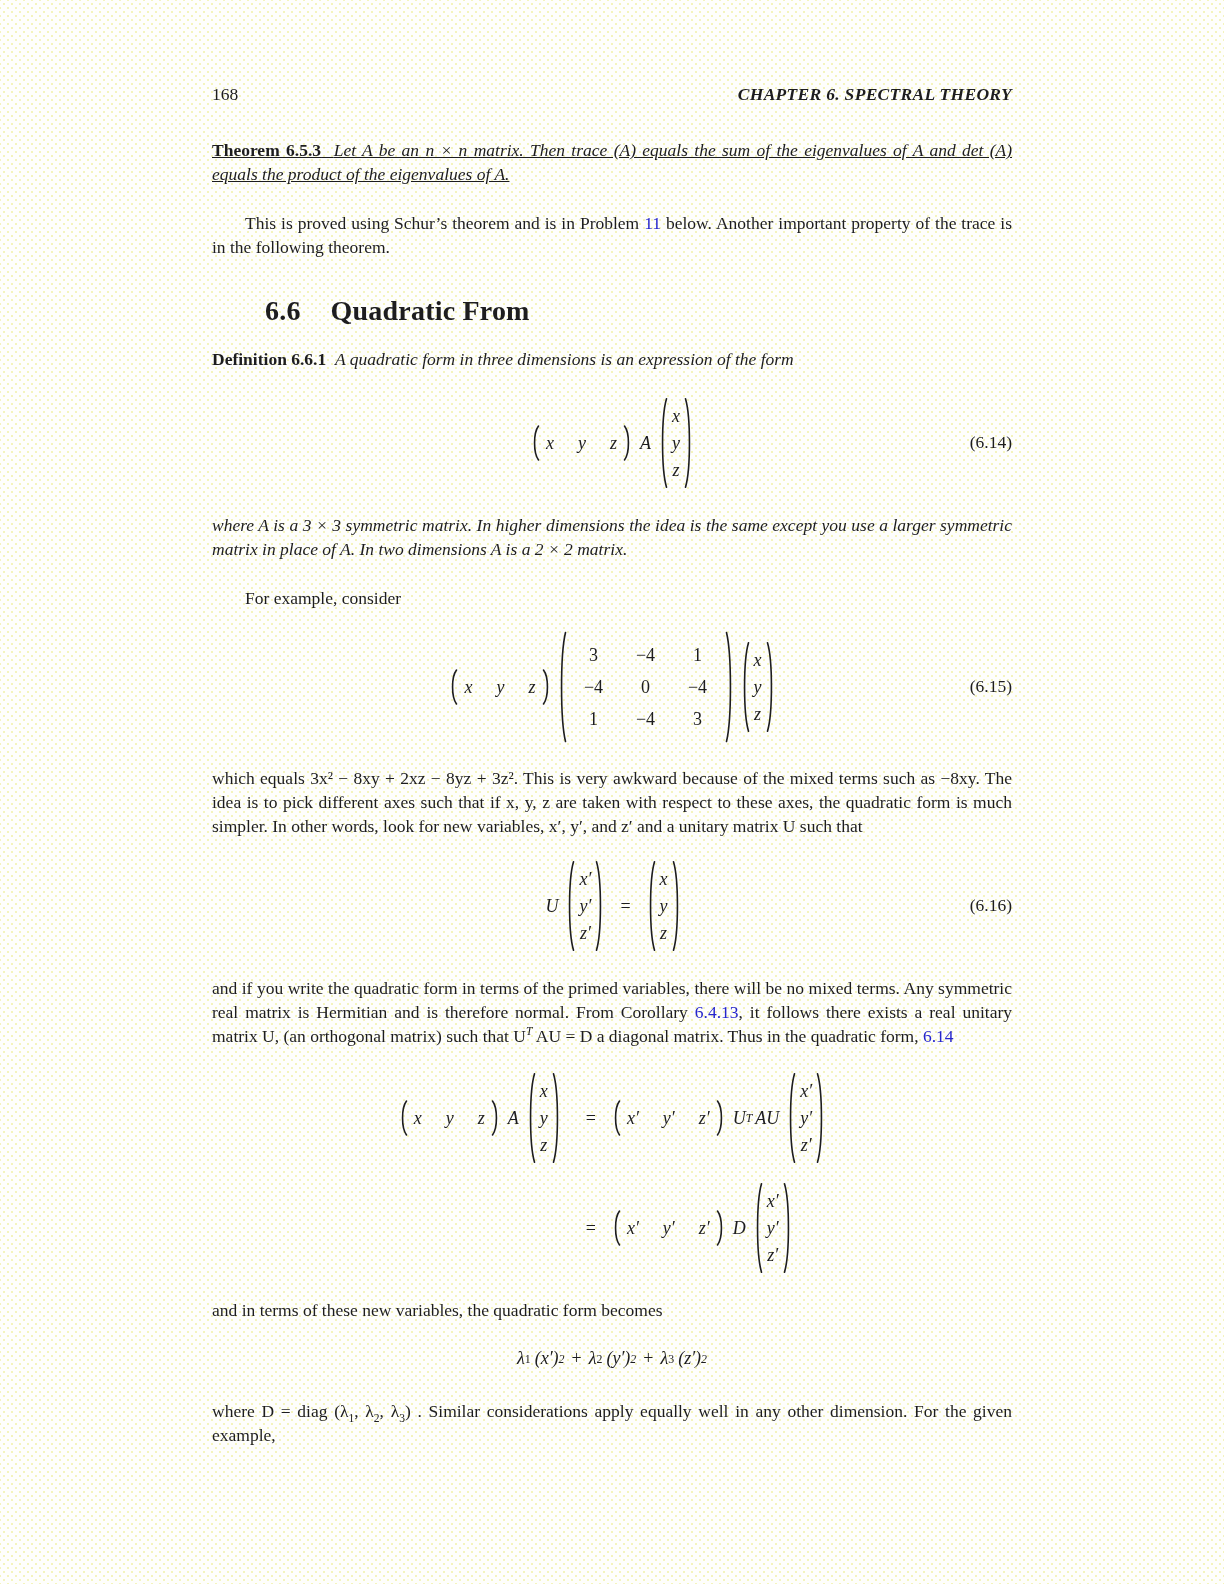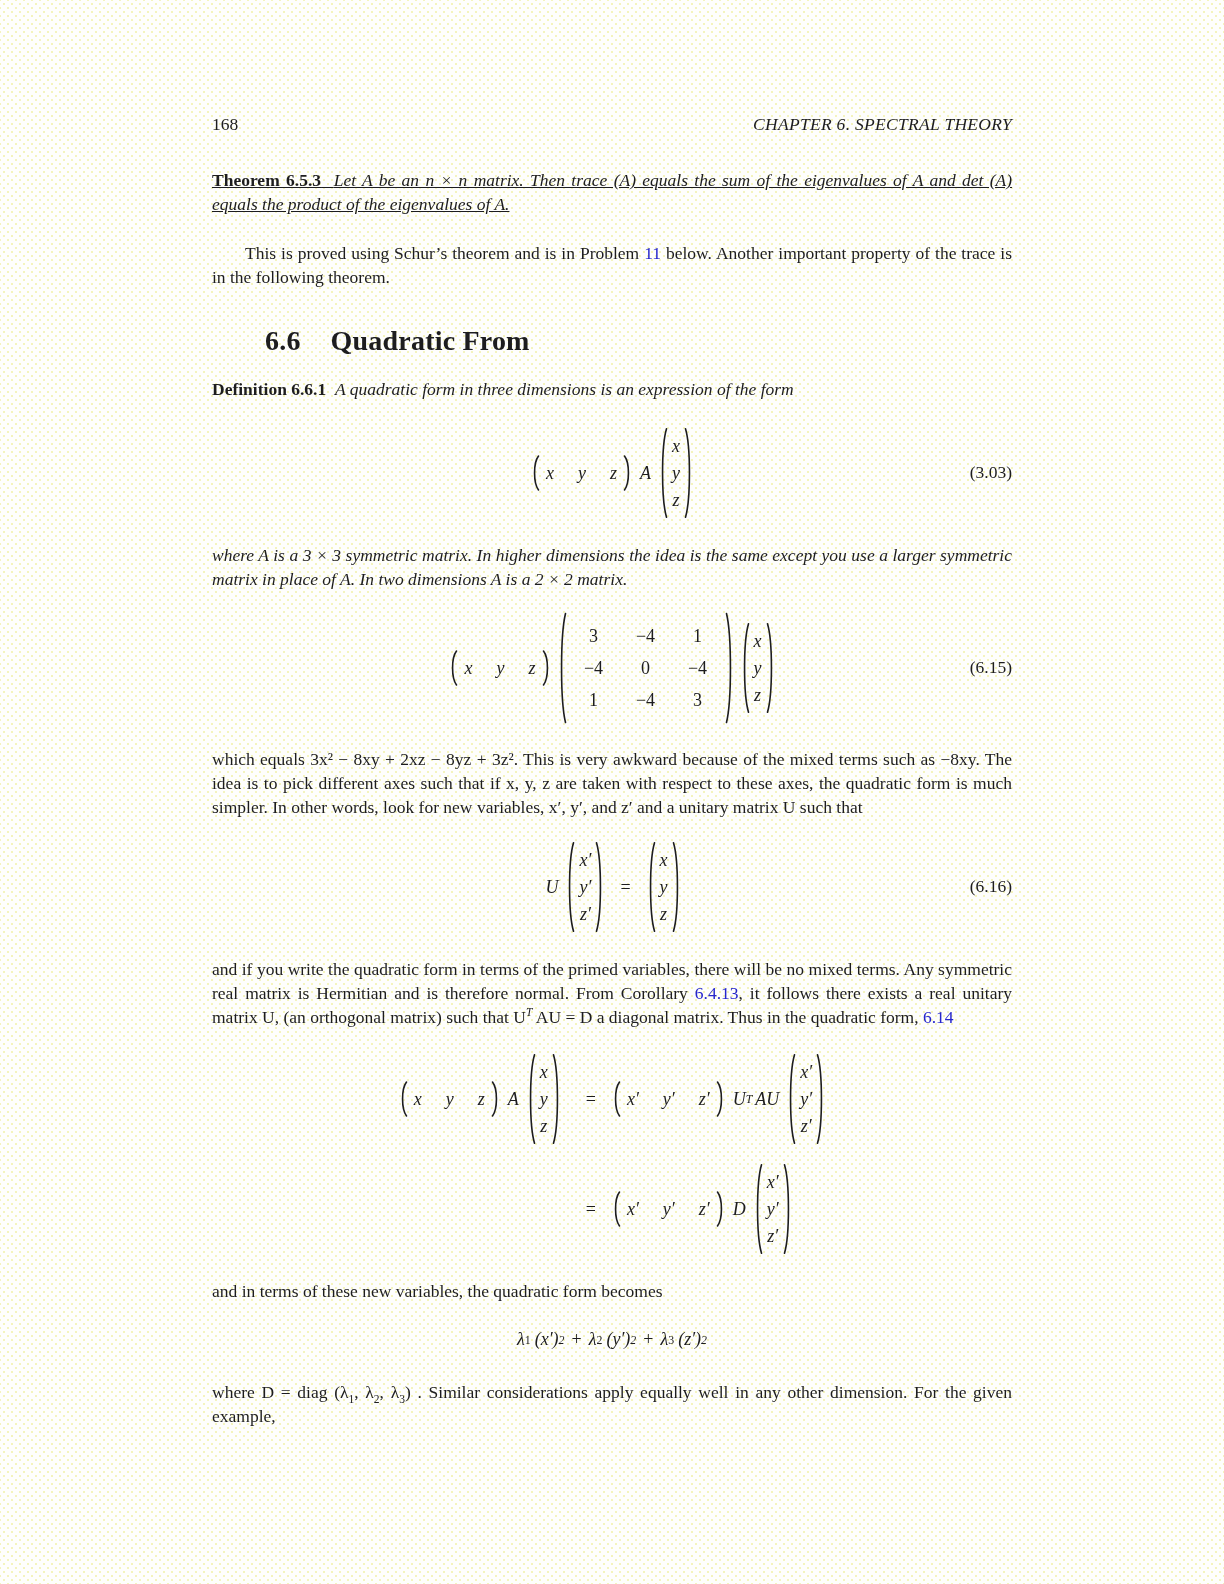--- a/index.html
+++ b/index.html
@@ -11,25 +11,25 @@
     color:#1d1d1f;
     font-family:"Liberation Serif","DejaVu Serif",serif;
     background-color:#fefefc;
     background-image:
       radial-gradient(circle, #f4f4bd 1px, rgba(255,255,255,0) 1.3px),
       radial-gradient(circle, #f4f4bd 1px, rgba(255,255,255,0) 1.3px);
     background-size:8px 8px;
     background-position:0 0, 4px 4px;
     overflow:hidden;
   }
-  .content { width:800px; margin:0 auto; padding-top:114px; }
+  .content { width:800px; margin:0 auto; padding-top:84px; }
 
   
   .header { display:flex; justify-content:space-between; align-items:baseline; font-size:17.5px; }
-  .chapter { font-style:italic; letter-spacing:0.3px; }
+  .chapter { font-style:italic; letter-spacing:0.3px;font-weight:bold; }
 
   
   .para { font-size:17.5px; line-height:24px; text-align:justify; margin:0; }
   .mt-thm { margin-top:33px;text-decoration:underline; }
   .mt-par { margin-top:25px; }
   .indent { text-indent:33px; }
   .ital { font-style:italic; }
   .lbl { font-weight:bold; }
   .lbl::after { content:"\00a0\00a0"; }
   a.ref { color:#2626cc; text-decoration:none; cursor:pointer; }
@@ -113,25 +113,26 @@
           <span class="mi el">x</span>
           <span class="mi el">y</span>
           <span class="mi el">z</span>
           <span class="paren pr">
               <svg viewBox="0 0 12 100" preserveAspectRatio="none">
                 <path d="M2 3 C9 22 9 78 2 97" fill="none" stroke="currentColor" stroke-width="1.6" stroke-linecap="round" vector-effect="non-scaling-stroke"></path>
               </svg>
             </span>
         </span>
       </span>
-      <span class="tag">(3.03)</span>
+      <span class="tag">(6.14)</span>
     </div>
 
     <p class="para ital">where A is a 3 × 3 symmetric matrix. In higher dimensions the idea is the same except you use a larger symmetric matrix in place of A. In two dimensions A is a 2 × 2 matrix.</p>
 
+    <p class="para mt-par indent">For example, consider</p>
 
     <div class="display" style="margin:18px 0 20px 0;">
       <span class="mrow">
         <span class="rowvec">
           <span class="paren pl">
               <svg viewBox="0 0 12 100" preserveAspectRatio="none">
                 <path d="M10 3 C3 22 3 78 10 97" fill="none" stroke="currentColor" stroke-width="1.6" stroke-linecap="round" vector-effect="non-scaling-stroke"></path>
               </svg>
             </span>
           <span class="mi el">x</span>

